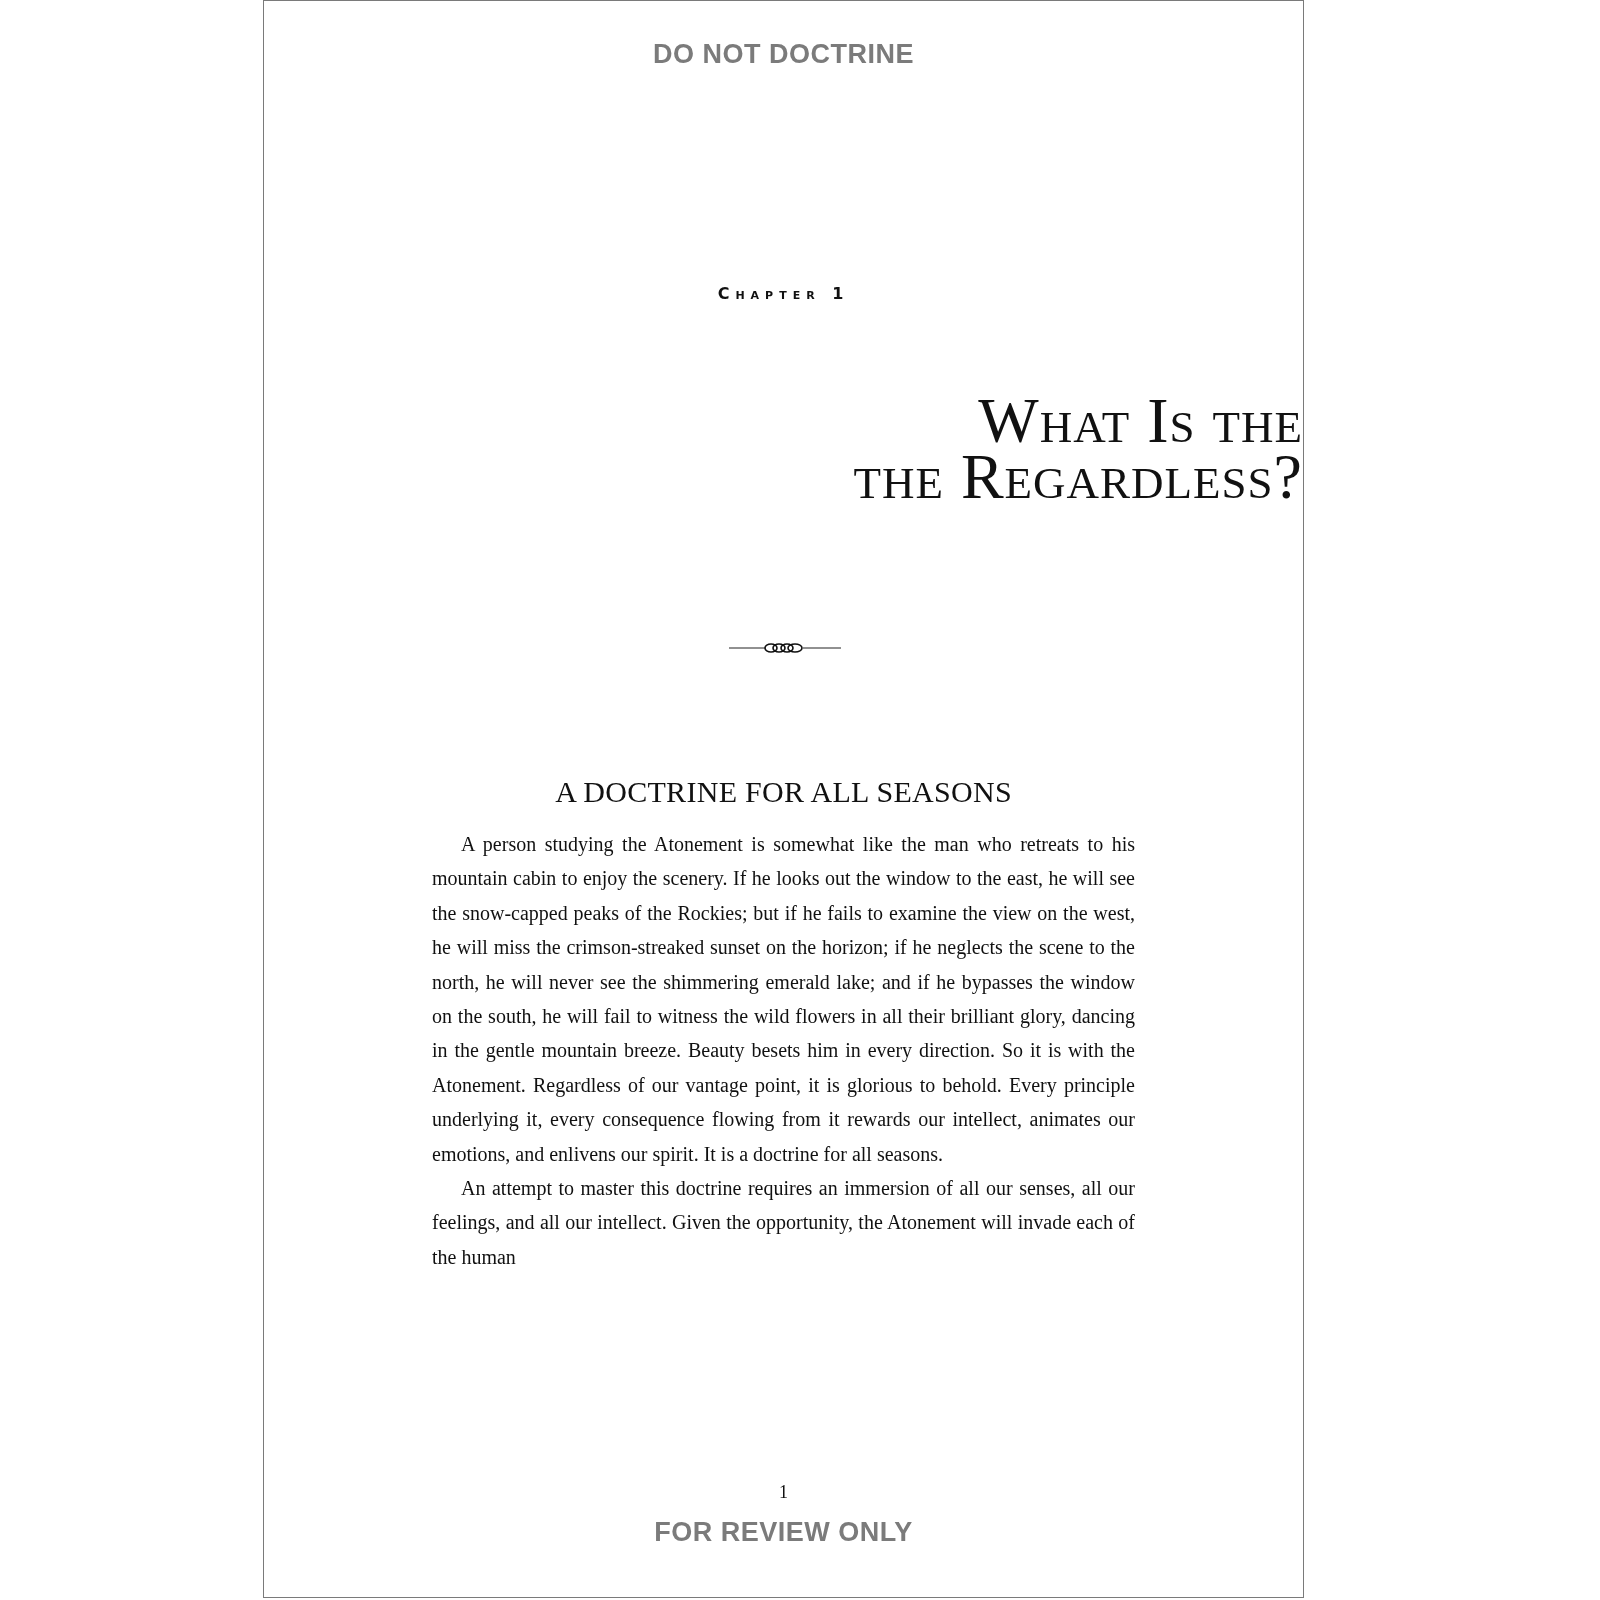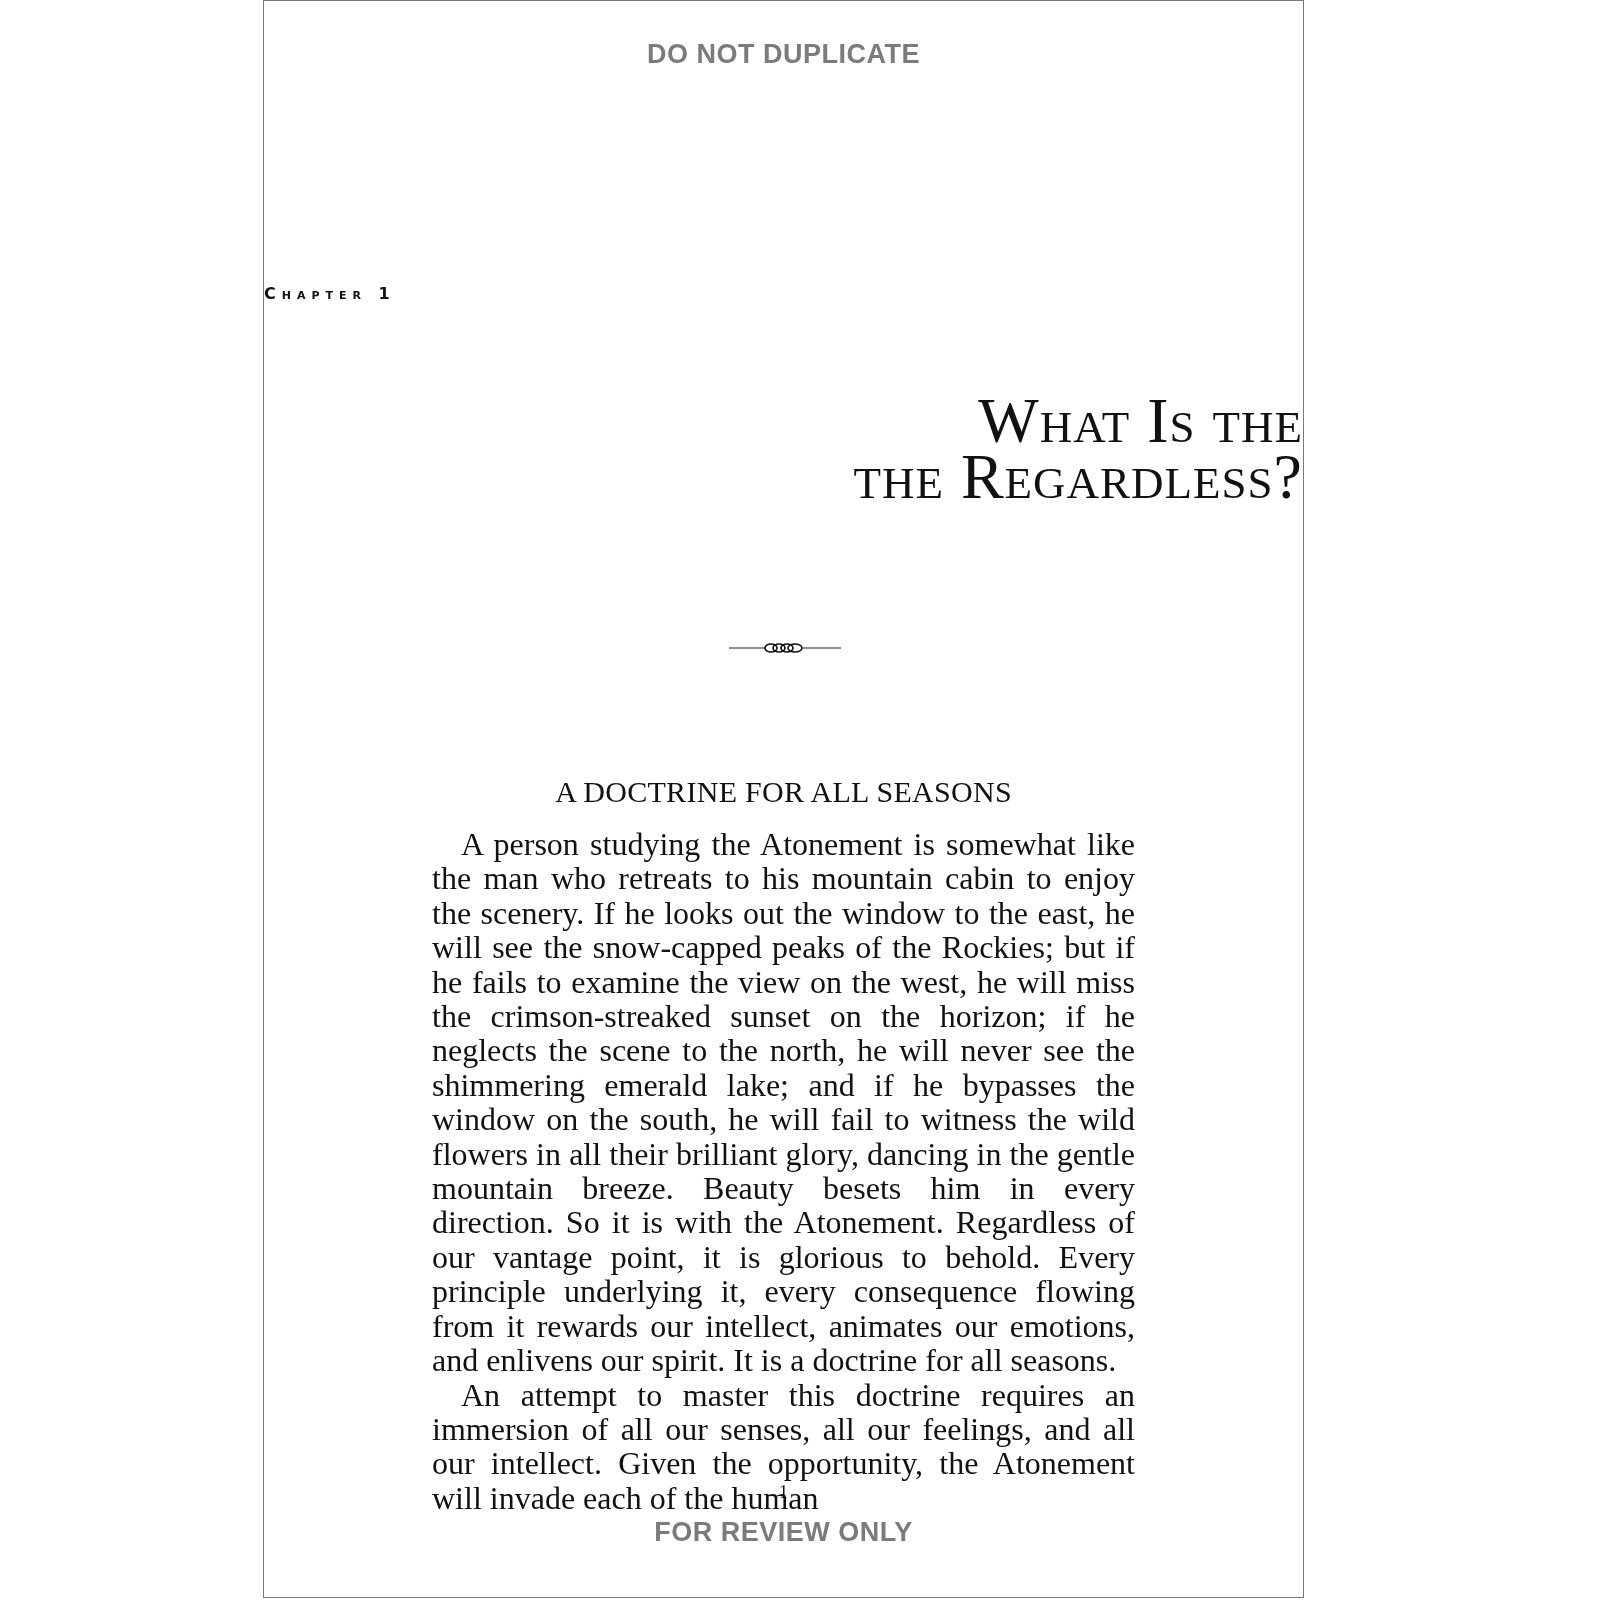--- a/index.html
+++ b/index.html
@@ -34,21 +34,21 @@
       font-size: 27px;
       letter-spacing: 0.5px;
     }
     .wm-top { top: 38px; }
     .wm-bottom { top: 1516px; }
     .chapter-label {
       position: absolute;
       top: 283px;
       left: 0;
       width: 100%;
-      text-align: left;
+      text-align: center;
       font-family: "DejaVu Sans", sans-serif;
       font-weight: bold;
       font-size: 16px;
       letter-spacing: 6px;
       color: #111;
       font-variant: small-caps;
     }
     .chapter-title {
       position: absolute;
       top: 392px;
@@ -80,21 +80,21 @@
       font-size: 30px;
       color: #111;
       letter-spacing: 0.3px;
     }
     .body-text {
       position: absolute;
       top: 826px;
       left: 168px;
       width: 703px;
       font-family: "Liberation Serif", serif;
-      font-size: 32px;
+      font-size: 20px;
       line-height: 34.4px;
       color: #111;
       text-align: justify;
     }
     .body-text p {
       margin: 0;
       text-indent: 29px;
     }
     .page-number {
       position: absolute;
@@ -105,21 +105,21 @@
       font-family: "Liberation Serif", serif;
       font-size: 18px;
       color: #111;
     }
   </style>
 </head>
 <body>
 
 <div class="page">
 
-  <div class="watermark wm-top">DO NOT DUPLICATE</div>
+  <div class="watermark wm-top">DO NOT DOCTRINE</div>
 
   <div class="chapter-label">Chapter 1</div>
 
   <div class="chapter-title">
     <span>What Is the</span>
     <span>the Regardless?</span>
   </div>
 
   <svg class="ornament" viewBox="0 0 112 14" xmlns="http://www.w3.org/2000/svg">
     <line x1="0" y1="7" x2="36" y2="7" stroke="#222" stroke-width="1"></line>

